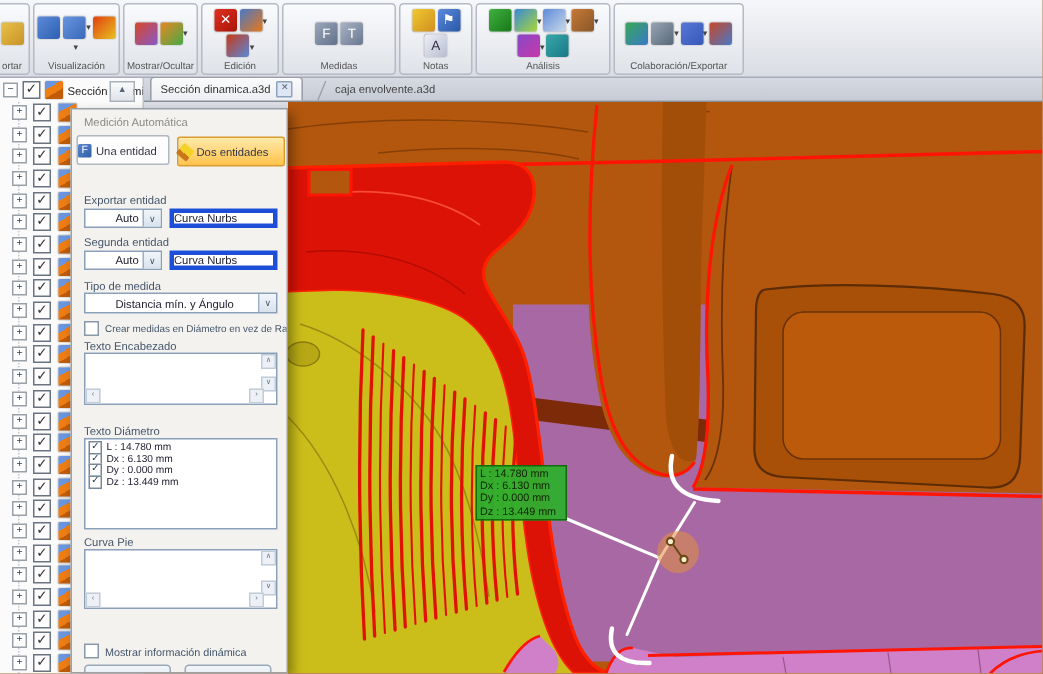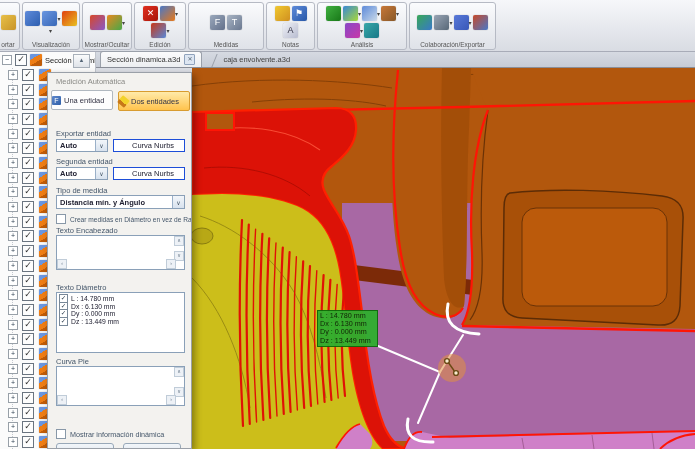--- a/index.html
+++ b/index.html
@@ -60,25 +60,25 @@
     font-size:7.5px;color:#334;box-sizing:border-box;}
   #dtab-one{left:3px;top:17px;width:62px;background:#fdfdfd;border:1px solid #b0b8c0;}
   #dtab-two{left:70px;top:18px;width:72px;background:linear-gradient(#ffeaa9,#ffc34d);border:1px solid #d89c30;}
   .dticon1{width:9px;height:9px;margin-right:3px;border-radius:1px;
     background:linear-gradient(135deg,#5e88cc,#2f5fa8);color:#fff;font-size:7px;line-height:9px;text-align:center;}
   .dticon2{width:9px;height:9px;margin-right:3px;border-radius:1px;transform:rotate(40deg);
     background:linear-gradient(#f2d22a 60%,#c87818 60%);}
   .dlabel{font-size:7.5px;color:#44566a;left:8px;}
   .combo{height:13px;background:#fff;border:1px solid #8aa0b8;display:flex;align-items:center;
     font-size:7.5px;color:#223;box-sizing:border-box;}
-  .cval{flex:1;padding-left:3px;white-space:nowrap;overflow:hidden;font-weight:bold;}
+  .cval{flex:1;padding-left:20px;white-space:nowrap;overflow:hidden;}
   .carrow{width:11px;align-self:stretch;border-left:1px solid #9ab0c8;background:linear-gradient(#f2f6fa,#d8e2ee);
     font-size:6px;color:#456;display:flex;align-items:center;justify-content:center;}
-  .tfield{height:13px;background:#fff;border:1px solid #1d4ed8;font-size:7.5px;color:#223;
-    display:flex;align-items:center;padding-left:18px;box-sizing:border-box;}
+  .tfield{height:13px;background:#fff;border:3px solid #1d4ed8;font-size:7.5px;color:#223;
+    display:flex;align-items:center;padding-left:0;box-sizing:border-box;}
   .chkrow{left:8px;display:flex;align-items:center;}
   .chk{width:8px;height:8px;border:1px solid #8898a8;background:#fff;flex:0 0 auto;}
   .chklab{font-size:6.6px;color:#44566a;margin-left:4px;white-space:nowrap;}
   .tarea{background:#fff;border:1px solid #8aa0b8;box-sizing:border-box;}
   .sArr{position:absolute;font-size:5px;color:#678;background:#edf1f6;border:1px solid #c0ccd8;
     width:8px;height:8px;line-height:7px;text-align:center;}
   .mlist{background:#fff;border:1px solid #8aa0b8;box-sizing:border-box;padding:2px 0 0 2px;}
   .mitem{display:flex;align-items:center;height:7.5px;}
   .mchk{width:7px;height:7px;border:1px solid #788898;background:#fff;color:#234;font-size:6.5px;
     line-height:6px;text-align:center;flex:0 0 auto;}

